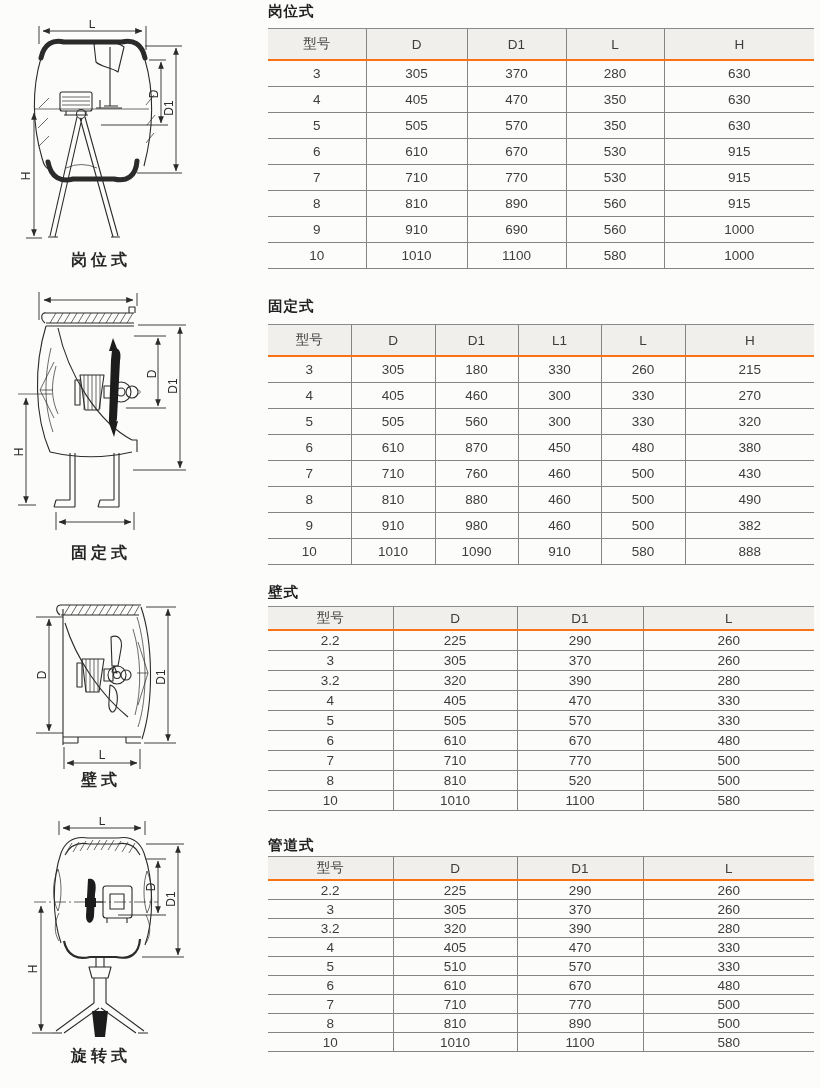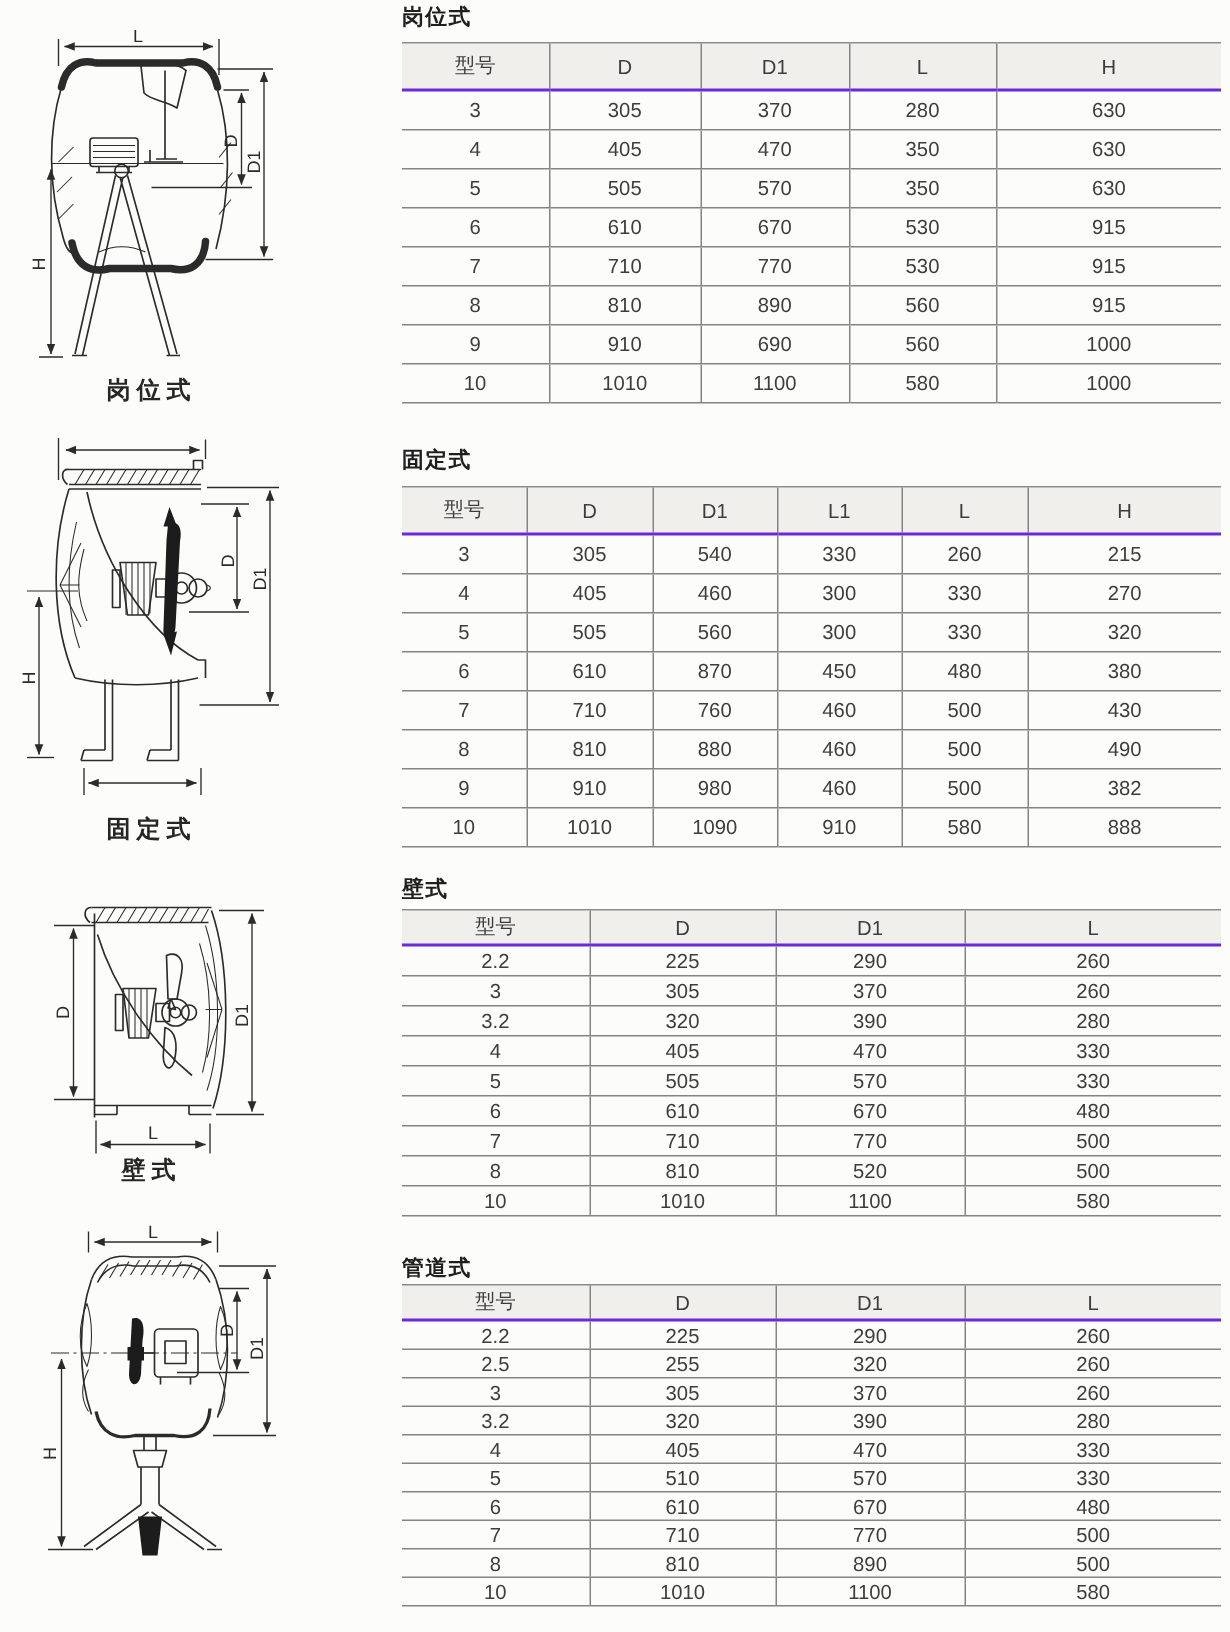--- a/index.html
+++ b/index.html
@@ -17,21 +17,21 @@
   .sec-title{
     position:absolute;left:268px;font-size:14.5px;font-weight:bold;color:#1f1f1f;
     letter-spacing:1px;
   }
   table.dim-table{
     position:absolute;left:268px;border-collapse:collapse;table-layout:fixed;
     width:546px;font-size:13.5px;color:#3d3d3d;
   }
   .dim-table th{
     background:#f1efec;font-weight:normal;
-    border-top:1px solid #8a8a8a;border-bottom:2px solid #6d28d9;
+    border-top:1px solid #8a8a8a;border-bottom:2px solid #f97316;
   }
   .dim-table td{border-bottom:1px solid #848484;}
   .dim-table th,.dim-table td{text-align:center;padding:0;}
   .dim-table th:not(:first-child),.dim-table td:not(:first-child){border-left:1px solid #848484;}
   .t-tall th{height:30px}.t-tall td{height:25px}
   .t-dense th{height:22px}.t-dense td{height:19px}
   .t-dense2 th{height:22px}.t-dense2 td{height:18px}
   
   .ln{stroke:#2b2b2b;fill:none;stroke-width:1.1;stroke-linejoin:round;}
   .thick{stroke-width:5;stroke-linecap:round;}
@@ -236,20 +236,21 @@
       <path d="M140,27 L178,27 M136,140 L178,140"></path>
       <line x1="172" y1="29" x2="172" y2="138" marker-start="url(#ar4)" marker-end="url(#ar4)"></line>
     </g>
     <g class="dimtext">
       <text x="96" y="8" text-anchor="middle">L</text>
       <text transform="rotate(-90 145 70)" x="145" y="74" text-anchor="middle">D</text>
       <text transform="rotate(-90 165 82)" x="165" y="86" text-anchor="middle">D1</text>
       <text transform="rotate(-90 27 152)" x="27" y="156" text-anchor="middle">H</text>
     </g>
   </svg>
+  <div class="caption" style="top:1046px">旋转式</div>
 
 </div>
 
 <div class="sec-title" style="top:2px">岗位式</div>
 <table class="dim-table t-tall" style="top:28px">
   <colgroup>
       <col style="width:98px">
       <col style="width:101px">
       <col style="width:99px">
       <col style="width:98px">
@@ -341,21 +342,21 @@
         <th>D1</th>
         <th>L1</th>
         <th>L</th>
         <th>H</th>
       </tr>
     </thead>
   <tbody>
       <tr>
         <td>3</td>
         <td>305</td>
-        <td>540</td>
+        <td>180</td>
         <td>330</td>
         <td>260</td>
         <td>215</td>
       </tr>
       <tr>
         <td>4</td>
         <td>405</td>
         <td>460</td>
         <td>300</td>
         <td>330</td>
@@ -503,26 +504,20 @@
       </tr>
     </thead>
   <tbody>
       <tr>
         <td>2.2</td>
         <td>225</td>
         <td>290</td>
         <td>260</td>
       </tr>
       <tr>
-        <td>2.5</td>
-        <td>255</td>
-        <td>320</td>
-        <td>260</td>
-      </tr>
-      <tr>
         <td>3</td>
         <td>305</td>
         <td>370</td>
         <td>260</td>
       </tr>
       <tr>
         <td>3.2</td>
         <td>320</td>
         <td>390</td>
         <td>280</td>

